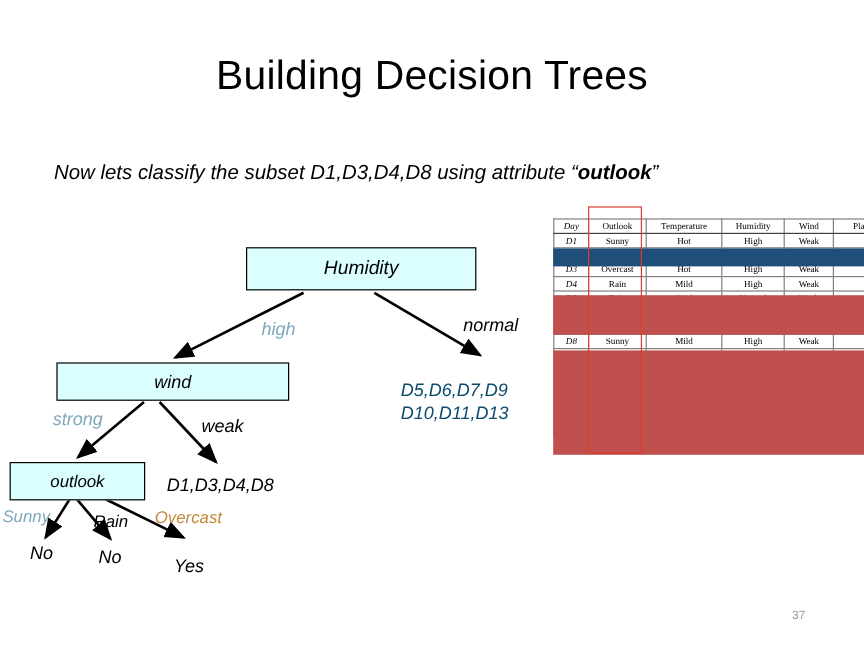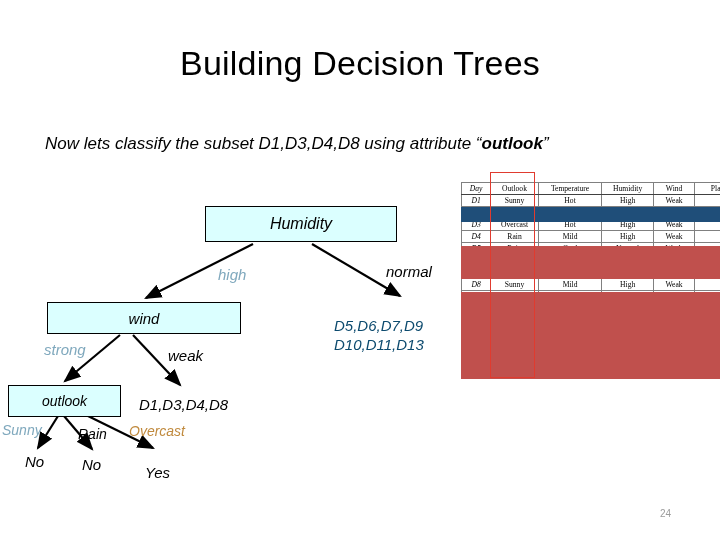--- a/index.html
+++ b/index.html
@@ -376,15 +376,15 @@
         </tbody>
     </table>
   </div>
 
   <div class="overlay overlay-blue" id="ov-blue"></div>
   <div class="overlay overlay-red" id="ov-red-1"></div>
   <div class="overlay overlay-red" id="ov-red-2"></div>
 
   <div id="outlook-highlight"></div>
 
-  <div id="page-number">24</div>
+  <div id="page-number">37</div>
 
 </div>
 
 </body></html>

